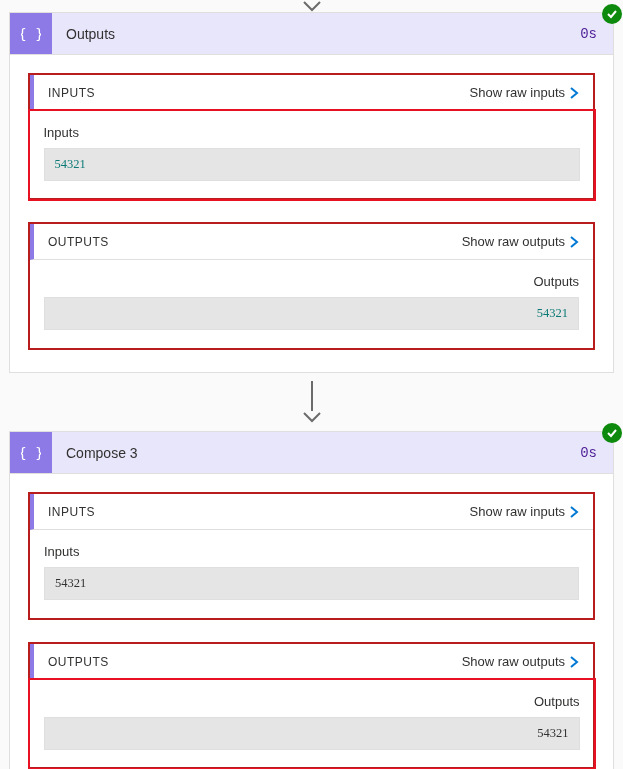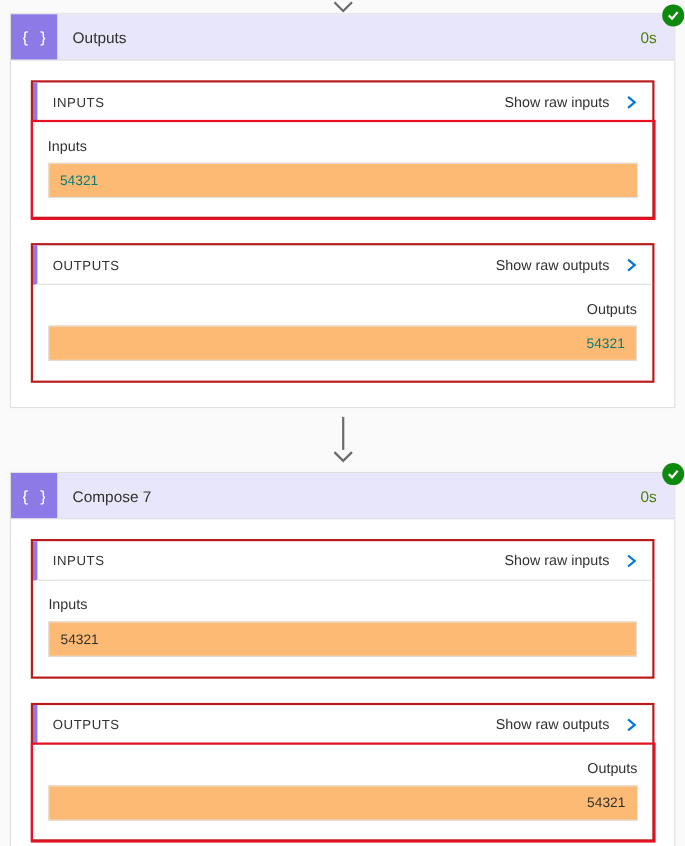--- a/index.html
+++ b/index.html
@@ -54,22 +54,23 @@
       display: flex;
       align-items: center;
       padding: 0 14px;
       color: #323130;
       font-size: 14px;
     }
     .card-duration {
       display: flex;
       align-items: center;
       padding: 0 16px;
-      color: #4d7c0f;
+      color: #4c1d95;
       font-size: 14px;
+      font-family: Liberation Mono, monospace;
     }
     .status-badge {
       position: absolute;
       top: -9px;
       right: -9px;
       width: 20px;
       height: 20px;
       border-radius: 50%;
       background: #0d8a0d;
       display: flex;
@@ -94,41 +95,41 @@
     }
     .panel-header-title {
       font-size: 12px;
       letter-spacing: 0.5px;
       color: #323130;
       text-transform: uppercase;
     }
     .panel-header-link {
       display: flex;
       align-items: center;
-      gap: 15px;
+      gap: 4px;
       font-size: 13px;
       color: #323130;
       cursor: pointer;
     }
     .panel-header-link svg { display: block; }
     .panel-body {
       padding: 14px 14px 18px 14px;
     }
     .field-label {
       font-size: 13px;
       color: #323130;
       margin-bottom: 8px;
       display: block;
     }
     .field-value {
       border: 1px solid #e1dfdd;
       padding: 8px 10px;
-      font-family: Liberation Sans, sans-serif;
+      font-family: Liberation Serif, serif;
       font-size: 12.5px;
-      background: #fdba74;
+      background: #e5e5e5;
     }
     .field-value.teal { color: #0b7a75; }
     .field-value.plain { color: #323130; }
     .highlight {
       border: 2.5px solid #e81123;
       margin: -2.5px;
     }
   </style>
 </head>
 <body>
@@ -203,21 +204,21 @@
     <svg width="12" height="12" viewBox="0 0 12 12">
         <path d="M2 6 L5 9 L10 3" stroke="#fff" stroke-width="2" fill="none"></path>
       </svg>
   </div>
   <div class="card-header">
     <div class="card-icon">
       <svg width="20" height="20" viewBox="0 0 20 20">
           <text x="10" y="15" text-anchor="middle" fill="#fff" font-size="14" font-family="Consolas,monospace">{ }</text>
         </svg>
     </div>
-    <div class="card-title">Compose 7</div>
+    <div class="card-title">Compose 3</div>
     <div class="card-duration">0s</div>
   </div>
   <div class="card-body">
 
     <div class="panel">
       <div class="panel-header">
         <span class="panel-header-title">INPUTS</span>
         <span class="panel-header-link">
           <span>Show raw inputs</span>
           <svg width="10" height="14" viewBox="0 0 10 14">

